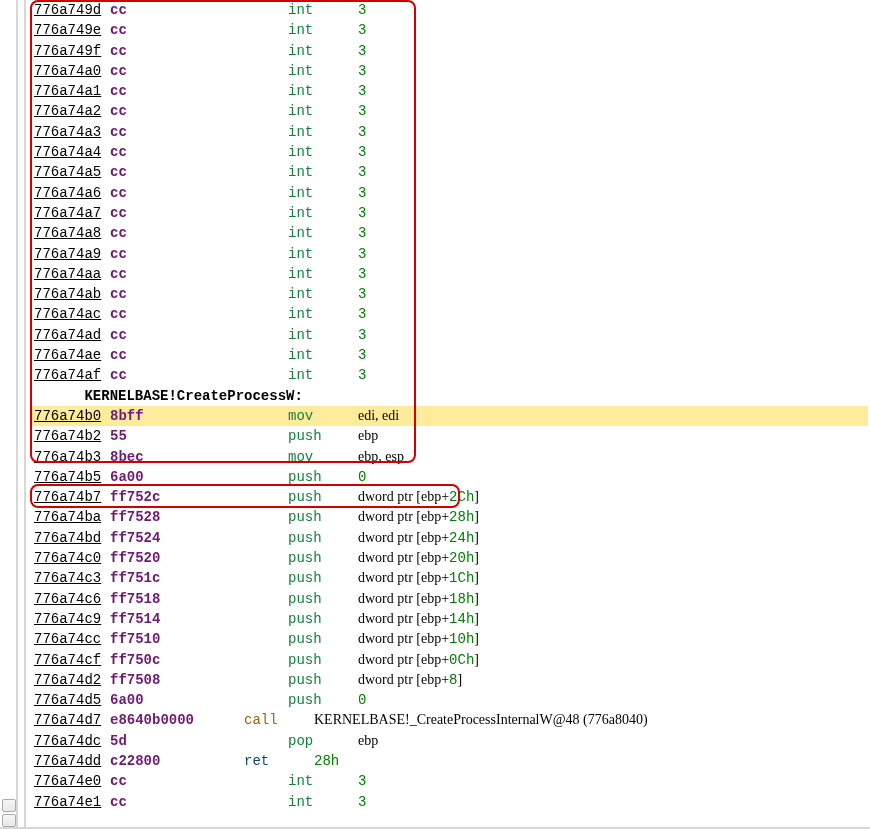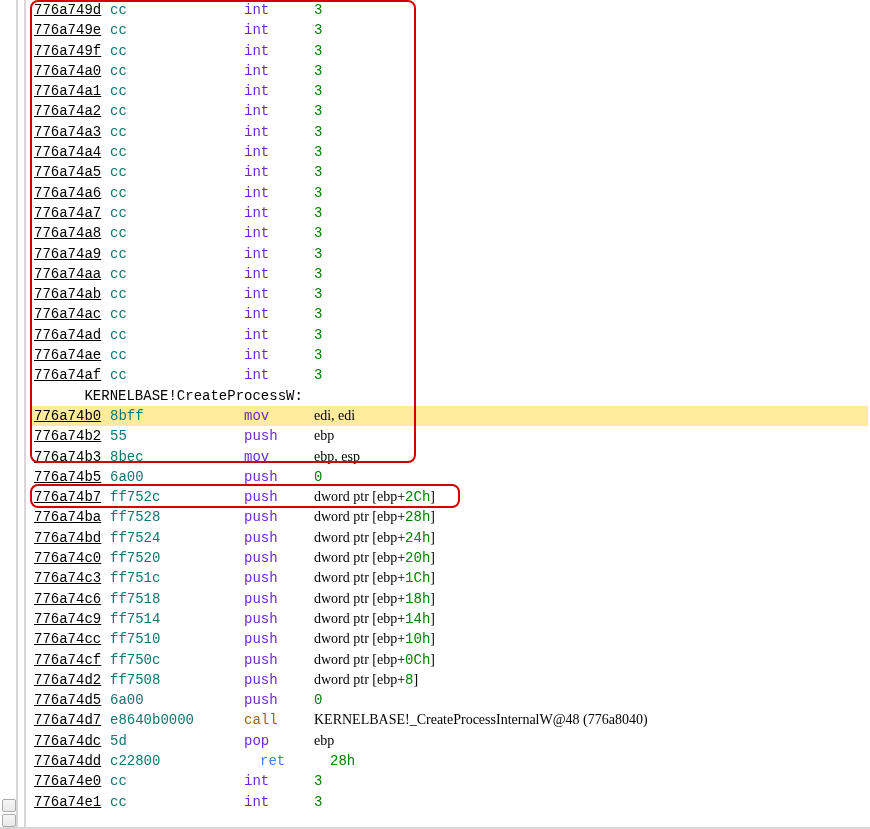--- a/index.html
+++ b/index.html
@@ -56,27 +56,27 @@
     white-space: pre;
     line-height: 20.3px;
   }
   .row {
     height: 20.3px;
     padding-left: 4px;
     position: relative;
   }
   .row.hl { background: #ffeb9c; }
   .addr { color: #000; }
-  .bytes { color: #0f766e; }
-  .mnem-blue { color: #6d28d9; }
+  .bytes { color: #701a75; font-weight: bold; }
+  .mnem-blue { color: #15803d; margin-left: 44px; }
   .mnem-olive { color: #a16207; }
-  .mnem-red { color: #3b82f6; margin-left: 16px; }
+  .mnem-red { color: #0c4a6e; }
   .reg { color: #000; font-family: Liberation Serif, serif; }
   .num { color: #008000; }
-  .sym { color: #000; font-weight: normal; }
+  .sym { color: #000; font-weight: bold; }
   .red-box-1 {
     position: absolute;
     left: 30px;
     top: 0px;
     width: 386px;
     height: 463px;
     border: 2px solid #d40000;
     border-radius: 8px;
     pointer-events: none;
   }

